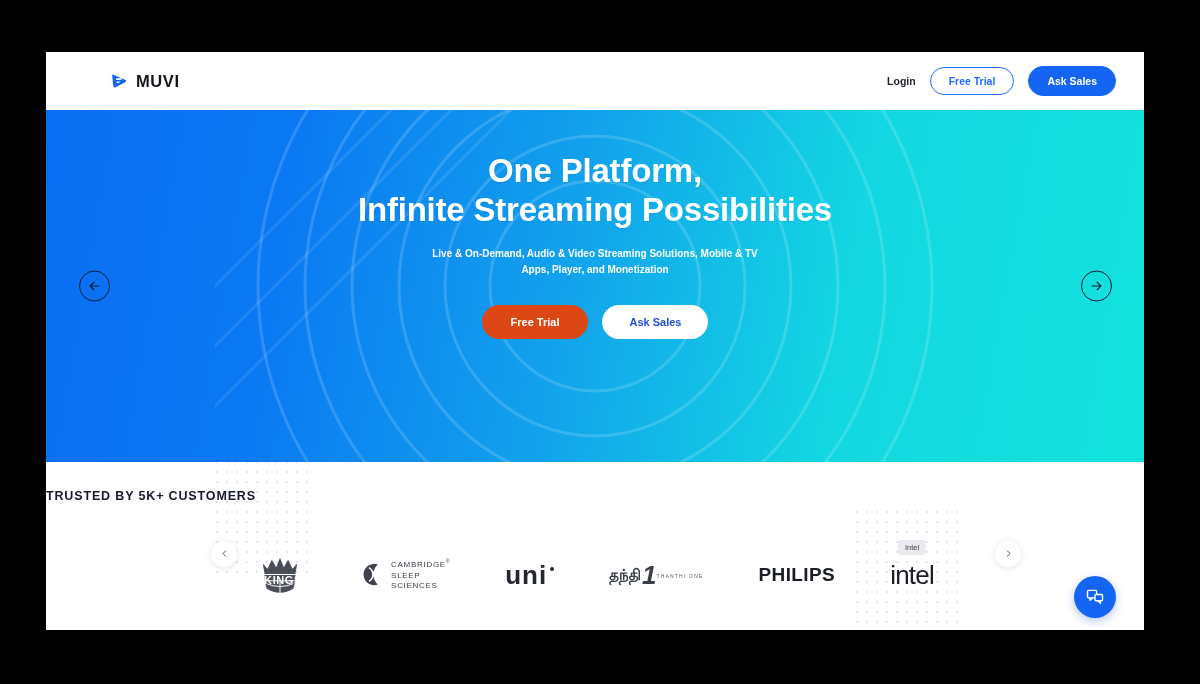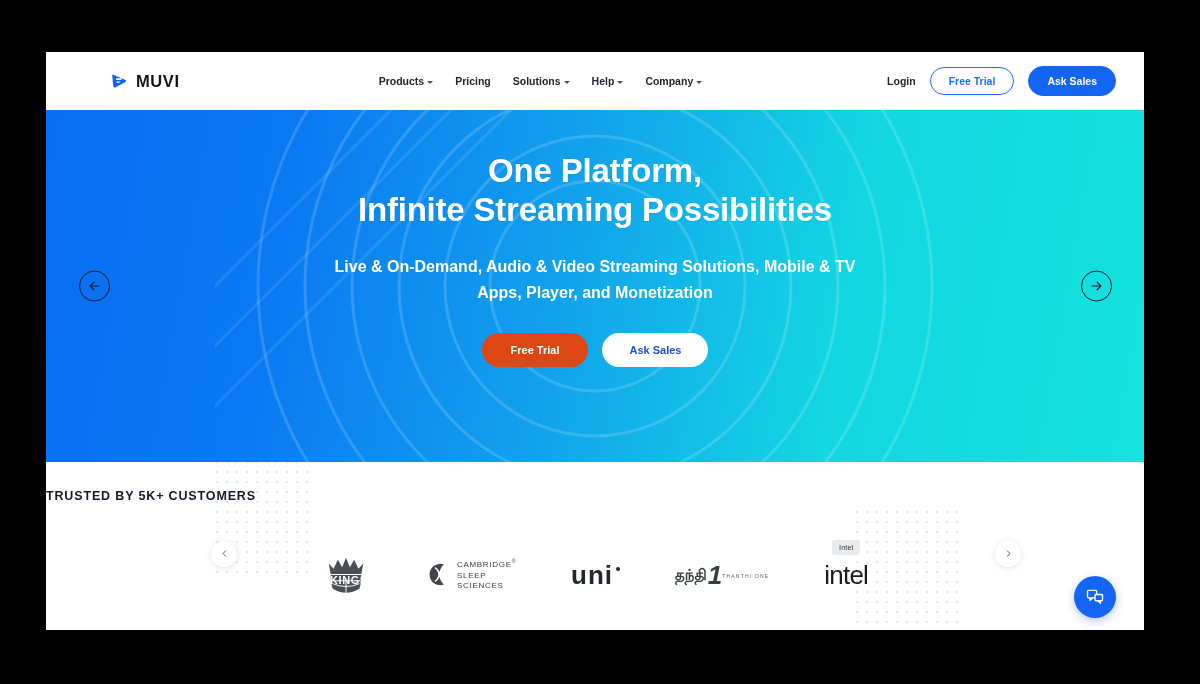--- a/index.html
+++ b/index.html
@@ -91,23 +91,23 @@
   }
   .hero-title {
     color: #ffffff;
     font-size: 33px;
     font-weight: 700;
     line-height: 1.18;
     letter-spacing: -0.2px;
     text-shadow: 0 1px 2px rgba(0,60,120,0.08);
   }
   .hero-sub {
-    margin-top: 24px;
+    margin-top: 16px;
     color: #ffffff;
-    font-size: 16px;
+    font-size: 10px;
     font-weight: 700;
     line-height: 1.65;
   }
   .hero-cta {
     margin-top: 26px;
     display: flex; justify-content: center; gap: 14px;
   }
   .cta-orange {
     background: #dd4715; color: #ffffff;
     font-size: 11px; font-weight: 700;
@@ -219,41 +219,20 @@
 
     <div class="brand">
       <svg class="brand-mark" viewBox="0 0 24 24">
         <path d="M3.6 3.2 C3.1 3.1 2.6 3.5 2.7 4.1 L4.3 18.4 C4.4 19.4 5.5 20.0 6.4 19.5 L19.6 12.6 C20.6 12.1 20.6 10.7 19.6 10.2 Z" fill="#1565f5"></path>
         <path d="M7.6 8.0 L16.0 8.0 L13.5 10.0 L7.9 10.0 Z" fill="#ffffff"></path>
         <path d="M8.3 12.0 L13.2 12.0 L11.0 13.9 L8.6 13.9 Z" fill="#ffffff"></path>
       </svg>
       <span class="brand-text">MUVI</span>
     </div>
 
-    <div class="nav-links">
-      <div class="nav-link">
-        <span>Products</span>
-        <i class="caret"></i>
-      </div>
-      <div class="nav-link">
-        <span>Pricing</span>
-      </div>
-      <div class="nav-link">
-        <span>Solutions</span>
-        <i class="caret"></i>
-      </div>
-      <div class="nav-link">
-        <span>Help</span>
-        <i class="caret"></i>
-      </div>
-      <div class="nav-link">
-        <span>Company</span>
-        <i class="caret"></i>
-      </div>
-    </div>
 
     <div class="nav-right">
       <span class="login-link">Login</span>
       <button class="btn-outline">Free Trial</button>
       <button class="btn-solid">Ask Sales</button>
     </div>
   </div>
 
   <div class="hero">
 
@@ -344,20 +323,23 @@
       <div class="logo-cell">
         <div class="tt-wrap">
           <div style="display:flex;align-items:flex-end;gap:1px;">
             <span style="font-size:15px;font-weight:700;color:#3a3e46;">தந்தி</span>
             <span style="font-size:26px;font-weight:700;font-style:italic;color:#3a3e46;line-height:0.85;">1</span>
           </div>
           <div class="tt-sub">THANTHI ONE</div>
         </div>
       </div>
 
+      <div class="logo-cell">
+        <span class="logo-text lg-philips">PHILIPS</span>
+      </div>
 
       <div class="logo-cell">
         <span class="intel-badge">Intel</span>
         <span class="logo-text lg-intel">intel</span>
       </div>
     </div>
 
     <div class="logo-nav prev">
       <svg width="9" height="9" viewBox="0 0 24 24">
         <path d="M15 5 L8 12 L15 19" fill="none" stroke="#3c4250" stroke-width="2.4" stroke-linecap="round" stroke-linejoin="round"></path>

